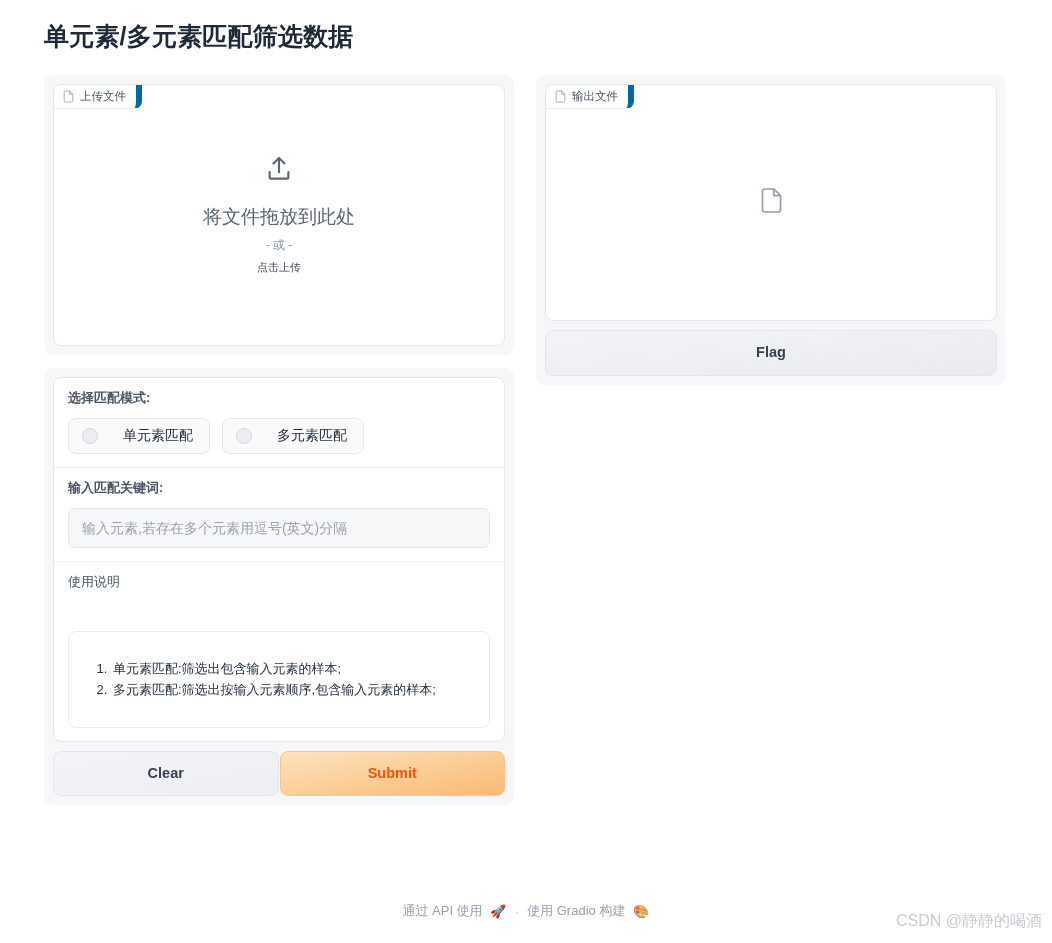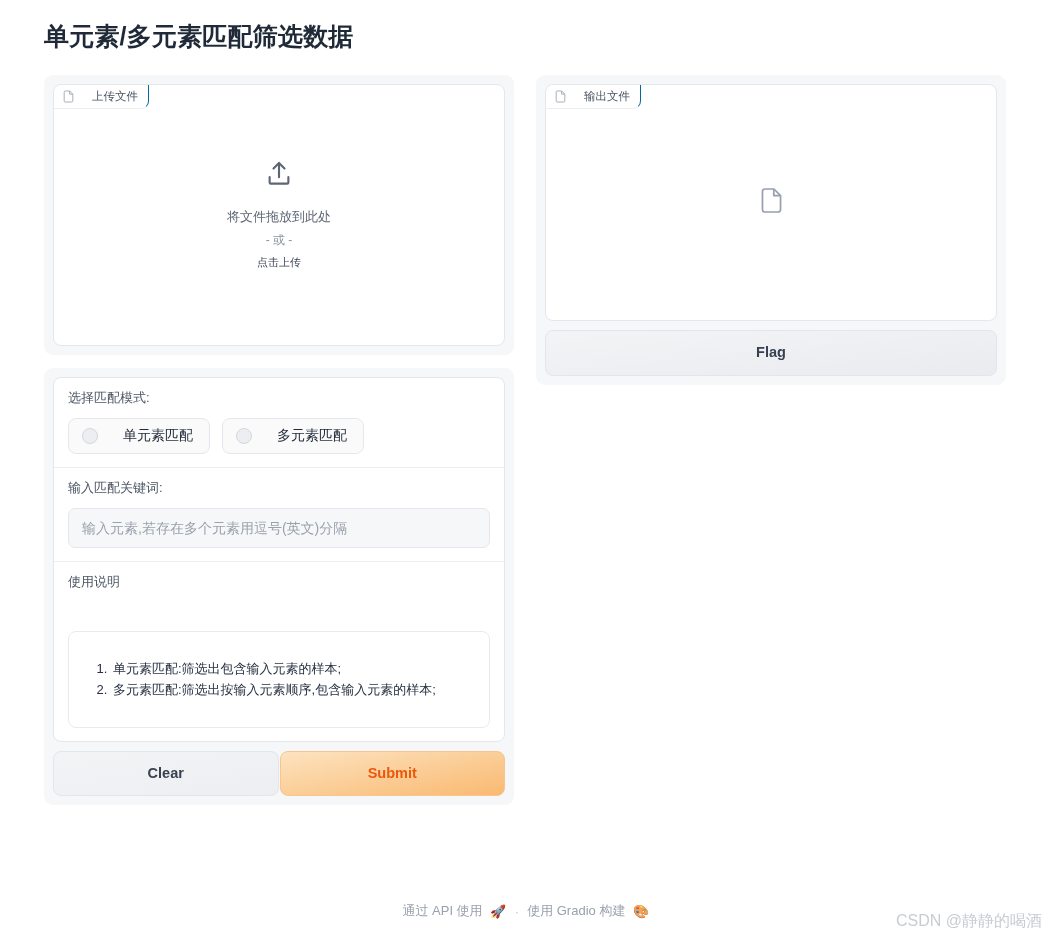--- a/index.html
+++ b/index.html
@@ -50,23 +50,23 @@
     box-sizing: border-box;
   }
   .upload-filebox { height: 262px; }
   .output-filebox { height: 237px; }
 
   .blk-label {
     position: absolute;
     top: 0; left: 0;
     display: flex;
     align-items: center;
-    gap: 18px;
-    background: #ffffff;
-    border-right: 1px solid #0369a1;
+    gap: 6px;
+    background: #ffffff;
+    border-right: 6px solid #0369a1;
     border-bottom: 1px solid #eceef2;
     border-bottom-right-radius: 8px;
     border-top-left-radius: 8px;
     padding: 5px 10px 5px 9px;
     font-size: 11.5px;
     color: #4b5563;
     z-index: 3;
     line-height: 1;
   }
   .blk-label svg { display: block; }
@@ -75,21 +75,21 @@
     position: absolute;
     left: 0; right: 0; top: 0; bottom: 0;
     display: flex;
     flex-direction: column;
     align-items: center;
     justify-content: center;
     gap: 2px;
     color: #6b7280;
   }
   .drop-icon { margin-bottom: 12px; }
-  .drop-line1 { font-size: 13px; color: #5d6675; line-height: 1.55; }
+  .drop-line1 { font-size: 19px; color: #5d6675; line-height: 1.55; }
   .drop-or    { font-size: 12px;   color: #8b93a1; line-height: 1.9; }
   .drop-line2 { font-size: 11px; color: #3b4354; line-height: 1.55; }
 
   .out-center {
     position: absolute;
     left: 0; right: 0; top: 0; bottom: 0;
     display: flex; align-items: center; justify-content: center;
   }
 
   
@@ -103,20 +103,21 @@
     padding: 12px 14px 13px 14px;
     border-bottom: 1px solid #eceef2;
   }
   .form-row:last-child { border-bottom: none; }
 
   .field-label {
     font-size: 13px;
     color: #4b5563;
     margin-bottom: 11px;
     line-height: 1.3;
+    font-weight: bold;
   }
 
   .radio-row { display: flex; gap: 12px; flex-wrap: wrap; }
   .radio-pill {
     display: flex;
     align-items: center;
     gap: 25px;
     background: #fafafb;
     border: 1px solid #e6e7ec;
     border-radius: 8px;

